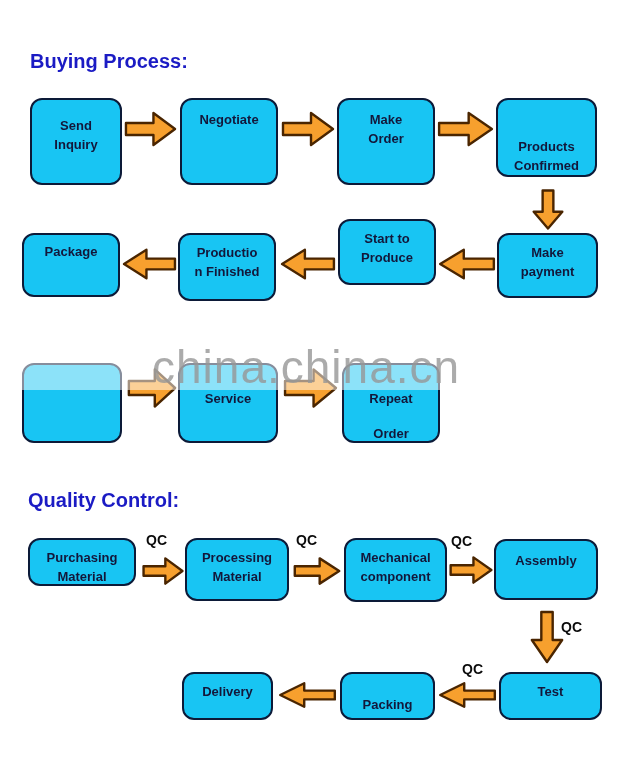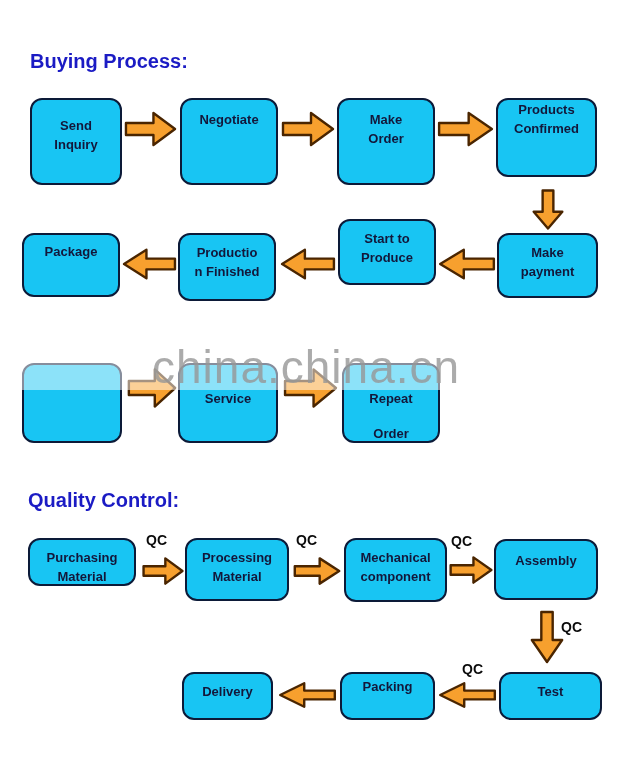--- a/index.html
+++ b/index.html
@@ -42,21 +42,21 @@
     <span>Send</span>
     <span>Inquiry</span>
   </div>
   <div class="box" style="left:180px;top:98px;width:98px;height:87px;padding-top:10px;">
     <span>Negotiate</span>
   </div>
   <div class="box" style="left:337px;top:98px;width:98px;height:87px;padding-top:10px;">
     <span>Make</span>
     <span>Order</span>
   </div>
-  <div class="box" style="left:496px;top:98px;width:101px;height:79px;padding-top:0;">
+  <div class="box" style="left:496px;top:98px;width:101px;height:79px;padding-top:0;justify-content:flex-end;">
     <span>Products</span>
     <span>Confirmed</span>
   </div>
 
   <svg class="arrow" style="left:124px;top:110px;" width="53" height="38" viewBox="0 0 54 38" preserveAspectRatio="none">
       <polygon class="ap" points="2,13 30,13 30,3 52,19 30,35 30,25 2,25"></polygon>
     </svg>
   <svg class="arrow" style="left:281px;top:110px;" width="54" height="38" viewBox="0 0 54 38" preserveAspectRatio="none">
       <polygon class="ap" points="2,13 30,13 30,3 52,19 30,35 30,25 2,25"></polygon>
     </svg>
@@ -145,21 +145,21 @@
     </svg>
 
   <svg class="arrow" style="left:529px;top:610px;" width="36" height="54" viewBox="0 0 38 54" preserveAspectRatio="none">
       <polygon class="ap" points="13,2 25,2 25,30 35,30 19,52 3,30 13,30"></polygon>
     </svg>
   <span class="qc" style="left:561px;top:619px;">QC</span>
 
   <div class="box" style="left:499px;top:672px;width:103px;height:48px;padding-top:8px;">
     <span>Test</span>
   </div>
-  <div class="box" style="left:340px;top:672px;width:95px;height:48px;padding-top:3px;">
+  <div class="box" style="left:340px;top:672px;width:95px;height:48px;padding-top:21px;">
     <span>Packing</span>
   </div>
   <div class="box" style="left:182px;top:672px;width:91px;height:48px;padding-top:8px;">
     <span>Delivery</span>
   </div>
 
   <span class="qc" style="left:462px;top:661px;">QC</span>
   <svg class="arrow" style="left:438px;top:681px;" width="59" height="28" viewBox="0 0 54 38" preserveAspectRatio="none">
       <polygon class="ap" points="52,13 24,13 24,3 2,19 24,35 24,25 52,25"></polygon>
     </svg>

